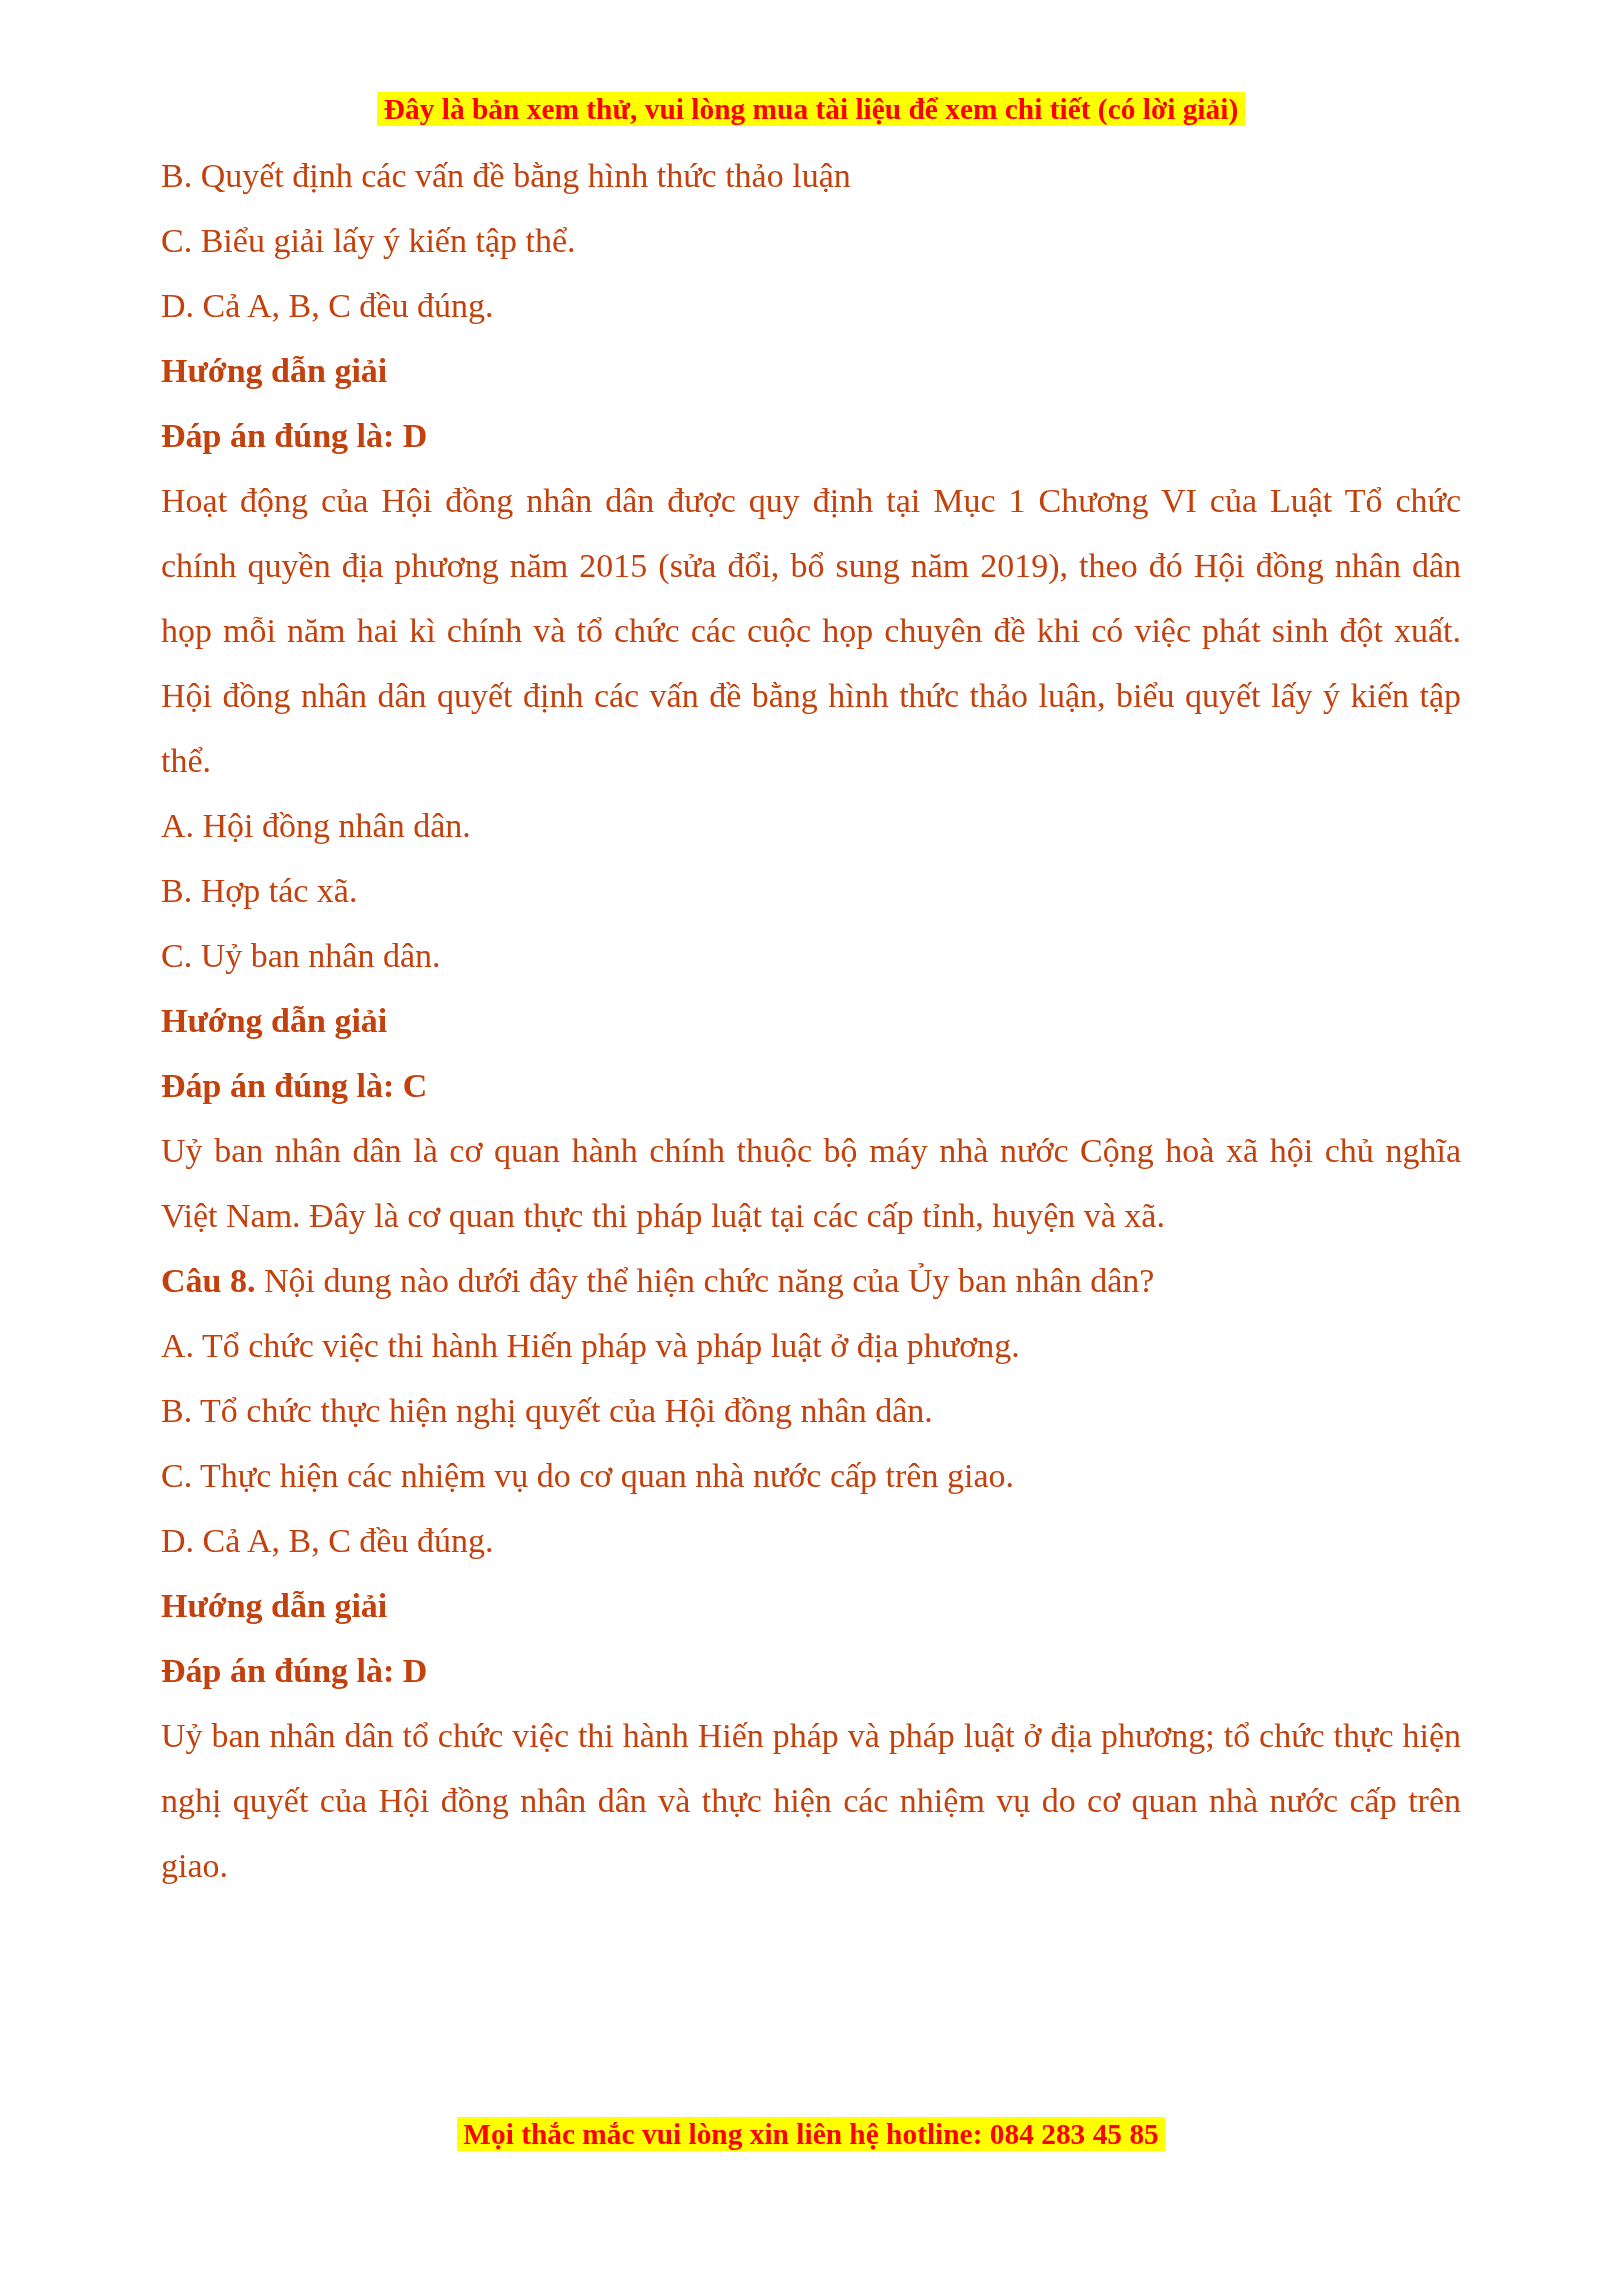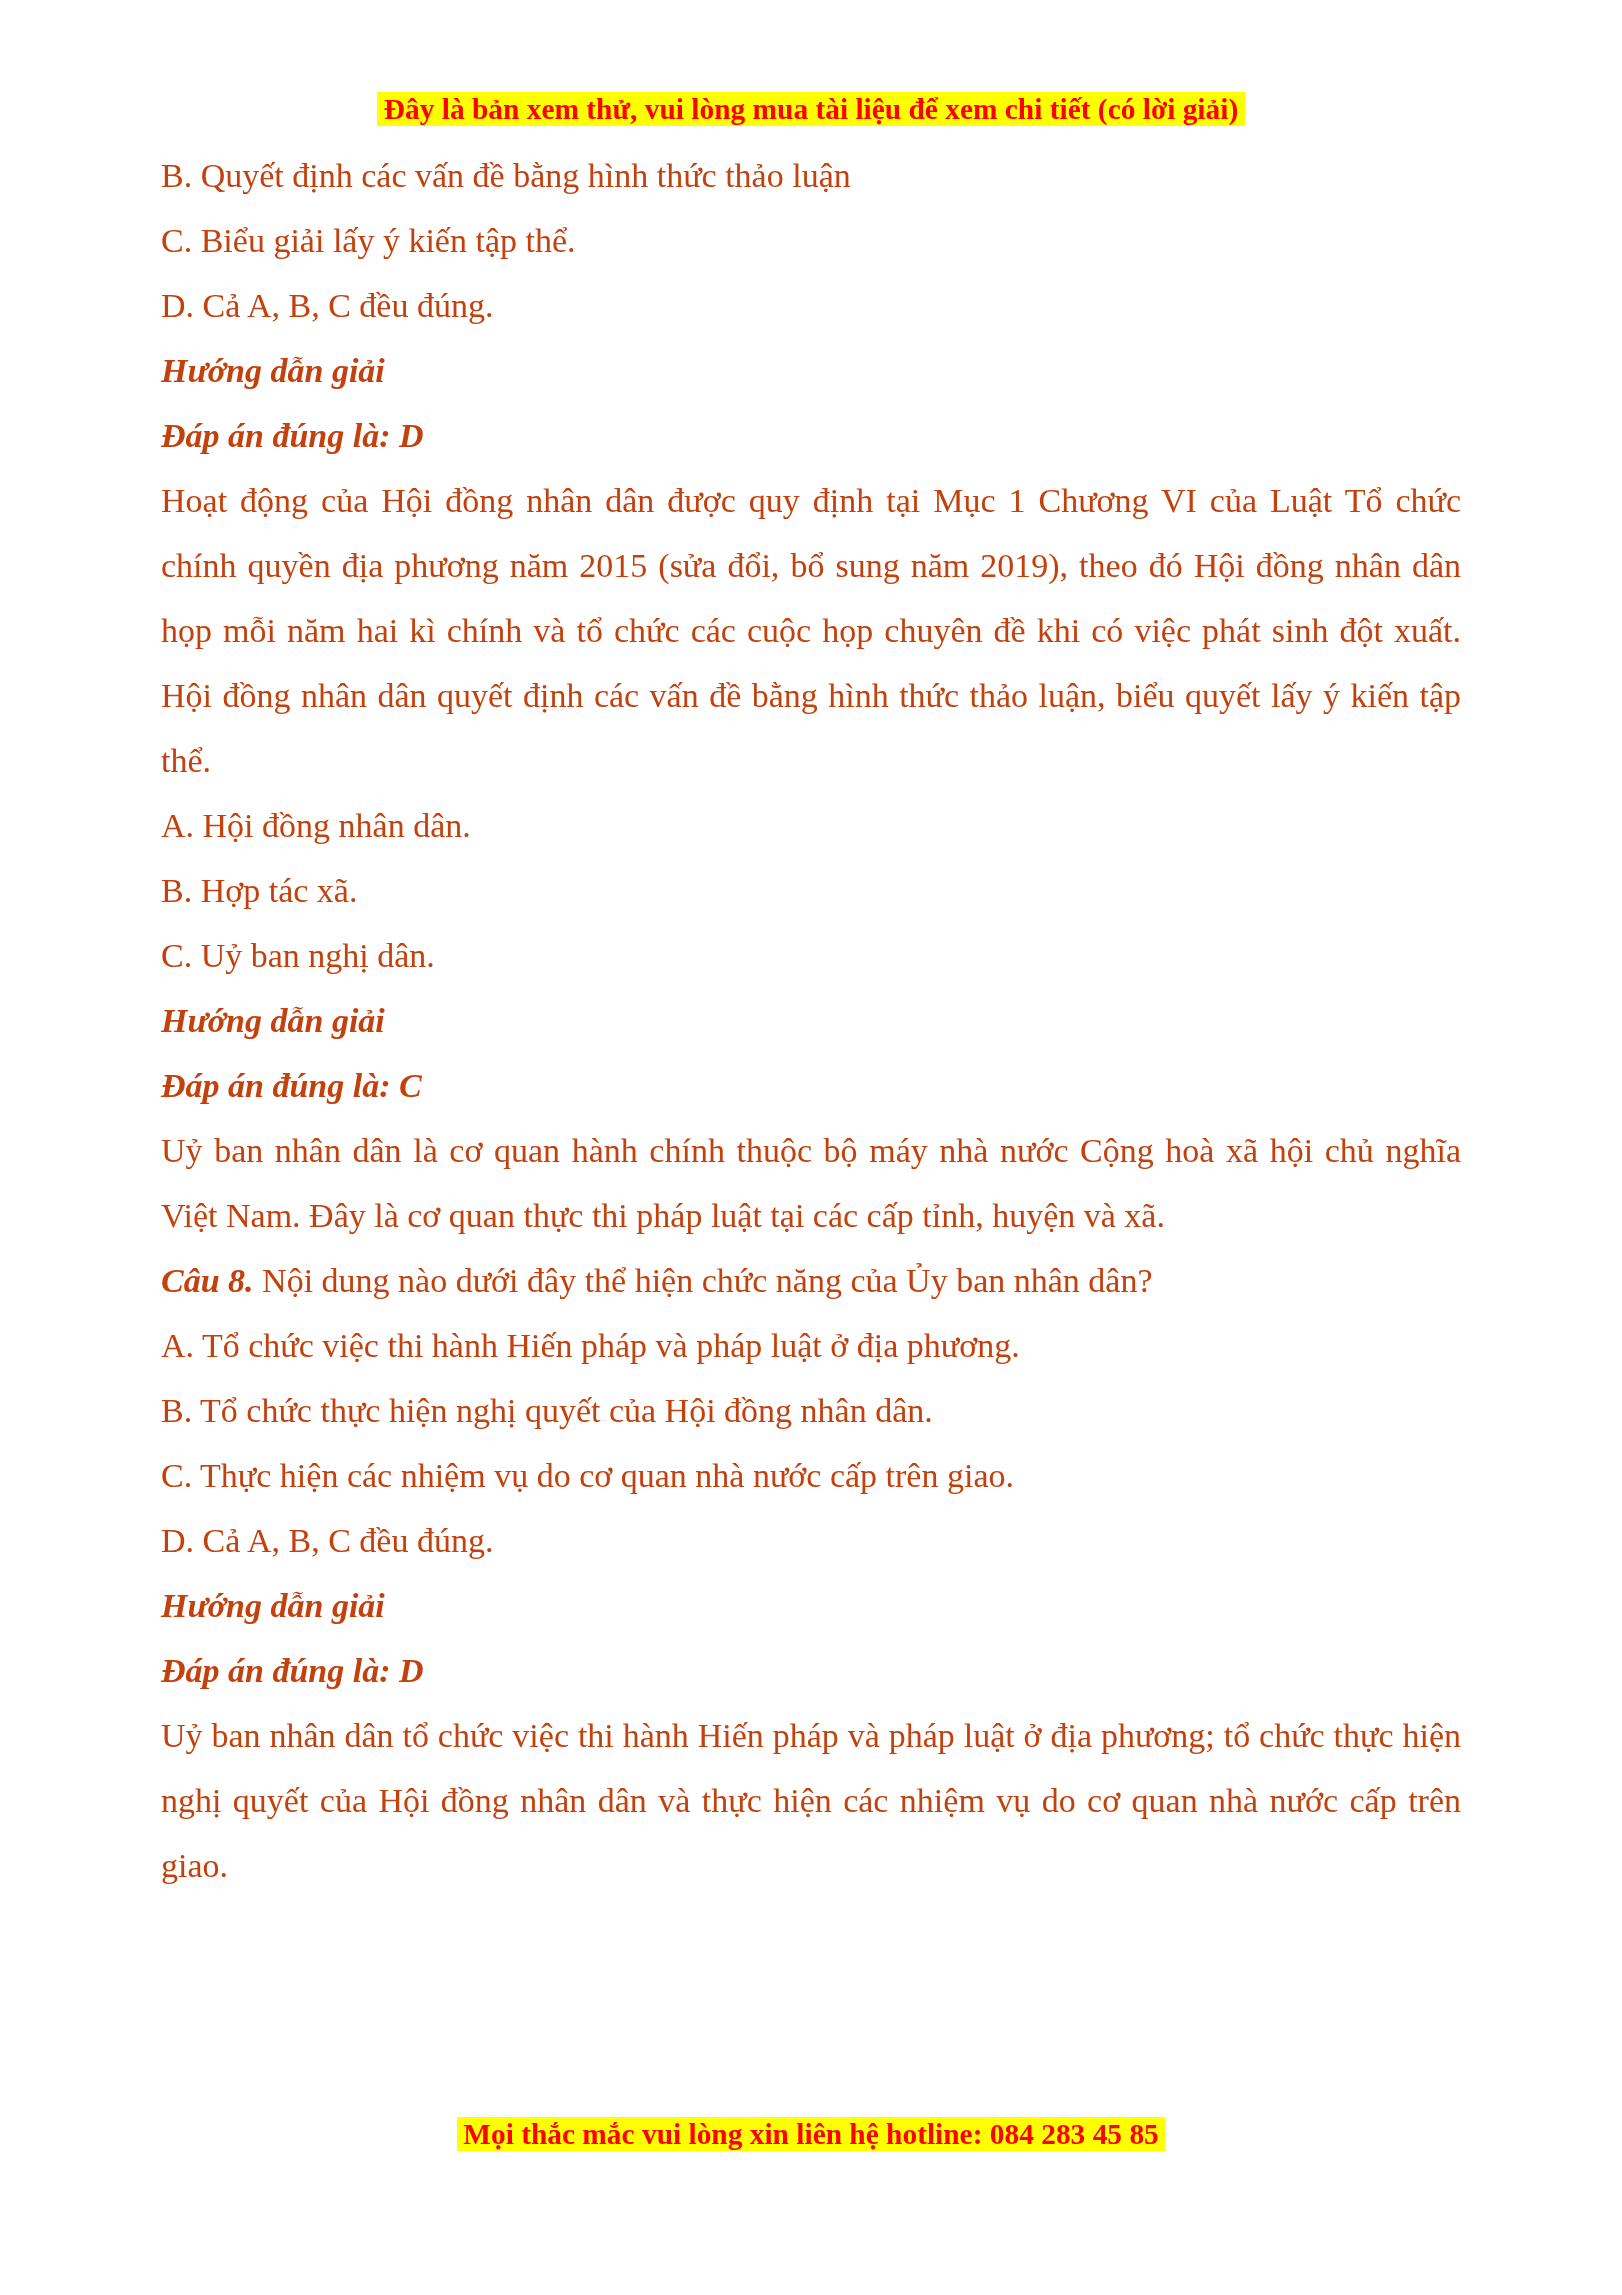--- a/index.html
+++ b/index.html
@@ -38,21 +38,21 @@
     top: 143px;
     left: 161px;
     width: 1300px;
     font-size: 34px;
     line-height: 65px;
     color: #c2410c;
   }
 
   .content p { margin: 0; }
   .justify { text-align: justify; }
-  .bold { font-weight: bold; font-style: italic; }
+  .bold { font-weight: bold; }
 </style>
 </head>
 <body>
 
 <div class="page">
 
   <div class="banner banner-header">
     <span class="hl">Đây là bản xem thử, vui lòng mua tài liệu để xem chi tiết (có lời giải)</span>
   </div>
 
@@ -63,21 +63,21 @@
     <p>D. Cả A, B, C đều đúng.</p>
 
     <p class="bold">Hướng dẫn giải</p>
     <p class="bold">Đáp án đúng là: D</p>
 
     <p class="justify">Hoạt động của Hội đồng nhân dân được quy định tại Mục 1 Chương VI của Luật Tổ chức chính quyền địa phương năm 2015 (sửa đổi, bổ sung năm 2019), theo đó Hội đồng nhân dân họp mỗi năm hai kì chính và tổ chức các cuộc họp chuyên đề khi có việc phát sinh đột xuất. Hội đồng nhân dân quyết định các vấn đề bằng hình thức thảo luận, biểu quyết lấy ý kiến tập thể.</p>
 
 
     <p>A. Hội đồng nhân dân.</p>
     <p>B. Hợp tác xã.</p>
-    <p>C. Uỷ ban nghị dân.</p>
+    <p>C. Uỷ ban nhân dân.</p>
 
     <p class="bold">Hướng dẫn giải</p>
     <p class="bold">Đáp án đúng là: C</p>
 
     <p class="justify">Uỷ ban nhân dân là cơ quan hành chính thuộc bộ máy nhà nước Cộng hoà xã hội chủ nghĩa Việt Nam. Đây là cơ quan thực thi pháp luật tại các cấp tỉnh, huyện và xã.</p>
 
     <p><span class="bold">Câu 8.</span><span> Nội dung nào dưới đây thể hiện chức năng của Ủy ban nhân dân?</span></p>
 
     <p>A. Tổ chức việc thi hành Hiến pháp và pháp luật ở địa phương.</p>
     <p>B. Tổ chức thực hiện nghị quyết của Hội đồng nhân dân.</p>

